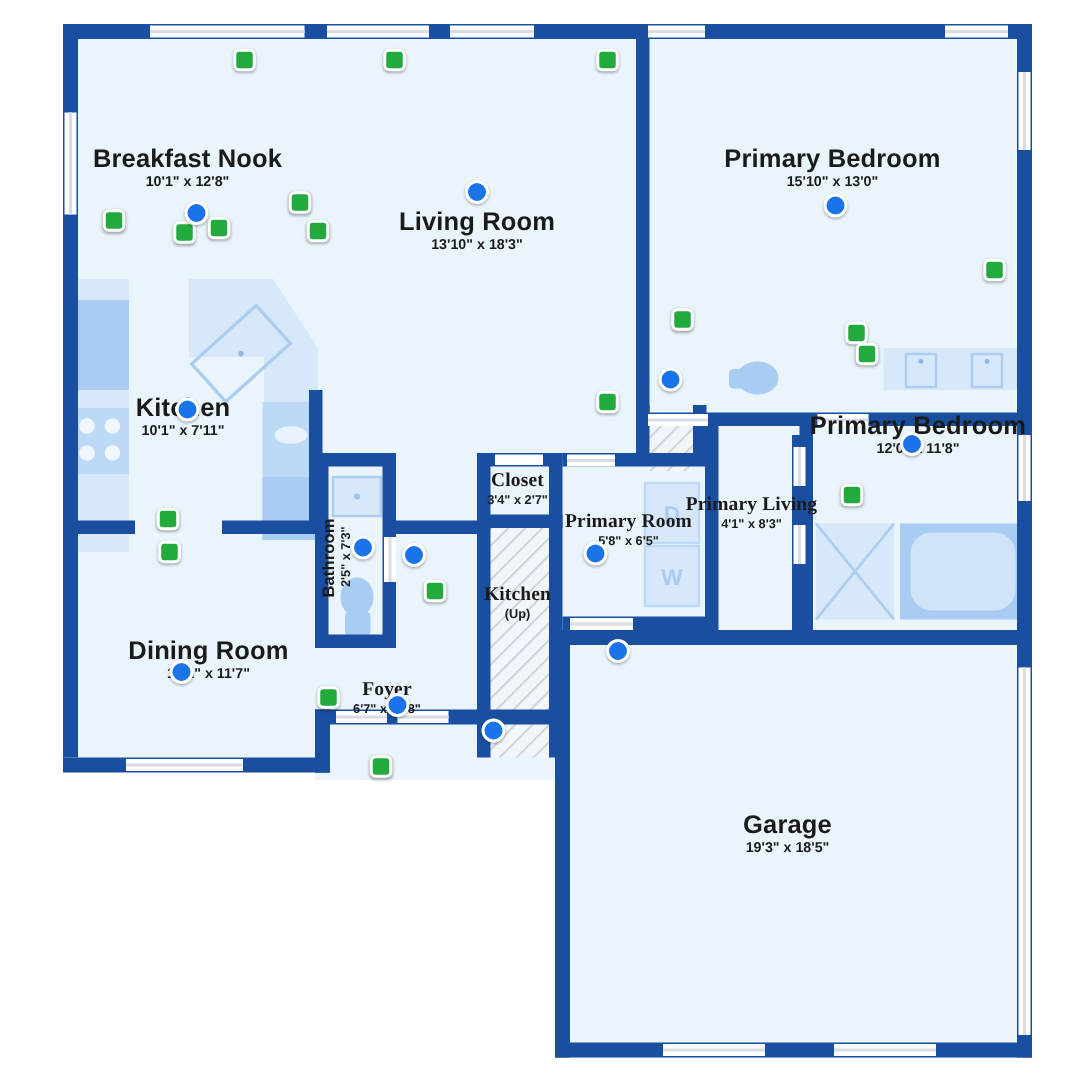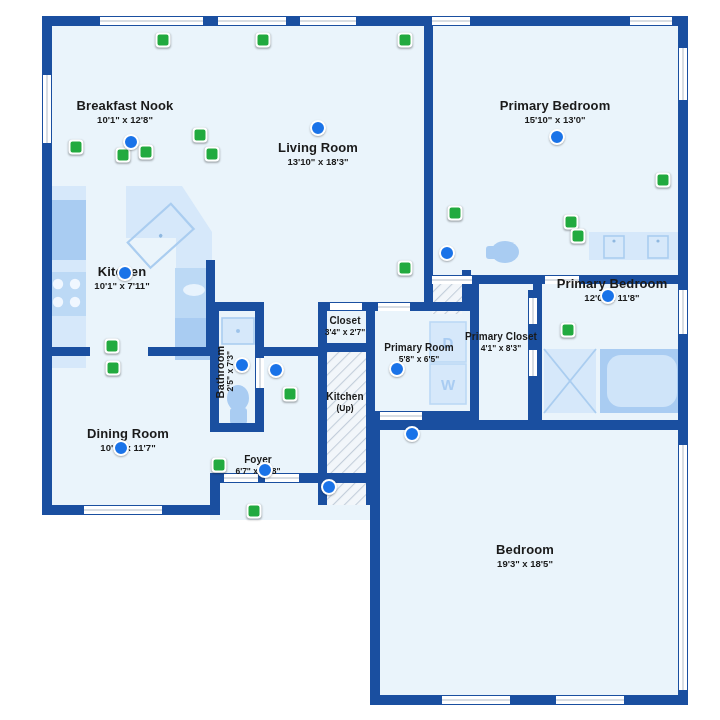--- a/index.html
+++ b/index.html
@@ -44,32 +44,32 @@
   .room-label {
     position: absolute;
     transform: translate(-50%, -50%);
     text-align: center;
     color: #1a1a1a;
     white-space: nowrap;
     line-height: 1.15;
     pointer-events: none;
   }
   .room-label .rl-name {
-    font-size: 13px;
+    font-size: 17px;
     font-weight: bold;
     letter-spacing: 0.1px;
     display: block;
   }
   .room-label .rl-dims {
     font-size: 9.5px;
     font-weight: bold;
     display: block;
     margin-top: 1px;
   }
-  .room-label.small .rl-name { font-size: 10px; }
+  .room-label.small .rl-name { font-size: 13px; font-family: Liberation Serif, serif; }
   .room-label.small .rl-dims { font-size: 8.5px; }
   .room-label.vertical {
     writing-mode: vertical-rl;
     transform: translate(-50%,-50%) rotate(180deg);
   }
   .room-label.vertical .rl-name { font-size: 11px; }
   .room-label.vertical .rl-dims { font-size: 8.5px; }
 </style>
 </head>
 <body>
@@ -298,37 +298,37 @@
       </div>
       <div class="room-label small" style="left: 345px; top: 402px;">
         <span class="rl-name">Kitchen</span>
         <span class="rl-dims">(Up)</span>
       </div>
       <div class="room-label small" style="left: 419px; top: 353px;">
         <span class="rl-name">Primary Room</span>
         <span class="rl-dims">5'8" x 6'5"</span>
       </div>
       <div class="room-label small" style="left: 501px; top: 342px;">
-        <span class="rl-name">Primary Closet</span>
+        <span class="rl-name">Primary Living</span>
         <span class="rl-dims">4'1" x 8'3"</span>
       </div>
       <div class="room-label" style="left: 612px; top: 290px;">
         <span class="rl-name">Primary Bedroom</span>
         <span class="rl-dims">12'0" x 11'8"</span>
       </div>
-      <div class="room-label" style="left: 128px; top: 440px;">
+      <div class="room-label" style="left: 139px; top: 440px;">
         <span class="rl-name">Dining Room</span>
         <span class="rl-dims">10'1" x 11'7"</span>
       </div>
       <div class="room-label small" style="left: 258px; top: 465px;">
         <span class="rl-name">Foyer</span>
         <span class="rl-dims">6'7" x 10'8"</span>
       </div>
       <div class="room-label" style="left: 525px; top: 556px;">
-        <span class="rl-name">Bedroom</span>
+        <span class="rl-name">Garage</span>
         <span class="rl-dims">19'3" x 18'5"</span>
       </div>
     </div>
 
   <div id="markers-layer">
       <div class="marker marker-green" style="left: 163px; top: 40px;"></div>
       <div class="marker marker-green" style="left: 263px; top: 40px;"></div>
       <div class="marker marker-green" style="left: 405px; top: 40px;"></div>
       <div class="marker marker-green" style="left: 76px; top: 147px;"></div>
       <div class="marker marker-green" style="left: 123px; top: 155px;"></div>

